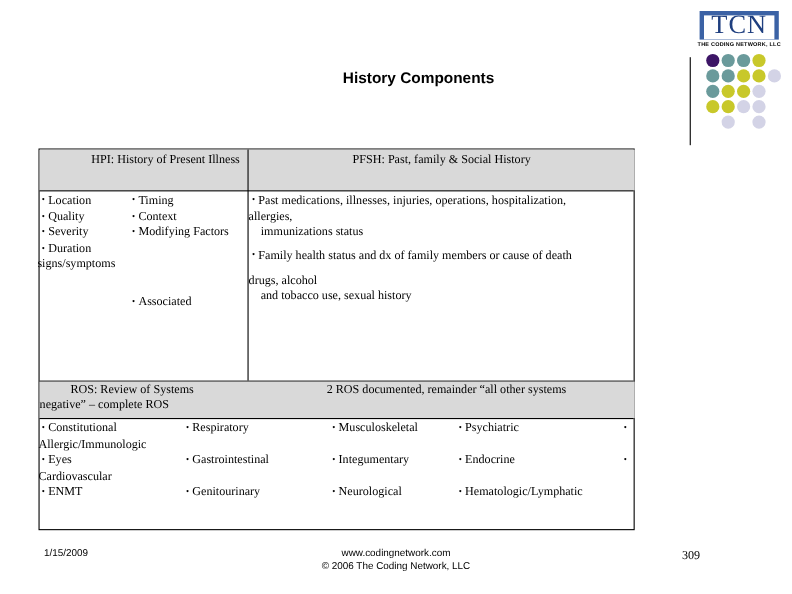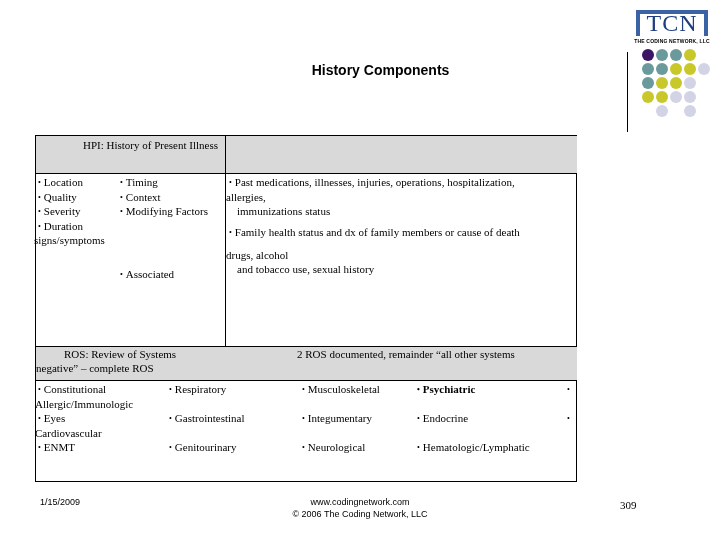--- a/index.html
+++ b/index.html
@@ -78,20 +78,21 @@
     <div class="abs dot" style="left: 684px; top: 105px; background: rgb(211, 211, 230);"></div>
   </div>
 
 <div class="abs title">History Components</div>
 
 <div class="abs table">
 
   <div class="cell hdr" style="left:0;top:0;width:190px;height:37px;"></div>
   <div class="cell hdr" style="left:190px;top:0;width:351px;height:37px;"></div>
   <div class="txt" style="left:0;width:229px;text-align:center;top:2px;">HPI: History of Present Illness</div>
+  <div class="txt" style="left:190px;width:351px;text-align:center;top:2px;">PFSH: Past, family &amp; Social History</div>
   <div class="hline" style="top:37px;"></div>
   <div class="vline" style="left:189px;top:0;height:210px;"></div>
 
   <div class="txt bul" style="left:2px;top:39px;">Location</div>
   <div class="txt bul" style="left:2px;top:53.5px;">Quality</div>
   <div class="txt bul" style="left:2px;top:68px;">Severity</div>
   <div class="txt bul" style="left:2px;top:82.5px;">Duration</div>
   <div class="txt" style="left:-2px;top:97px;">signs/symptoms</div>
   <div class="txt bul" style="left:84px;top:39px;">Timing</div>
   <div class="txt bul" style="left:84px;top:53.5px;">Context</div>
@@ -108,21 +109,21 @@
   <div class="hline" style="top:210px;"></div>
   <div class="cell hdr" style="left:0;top:211px;width:541px;height:33px;"></div>
   <div class="txt" style="left:0;top:211px;padding-left:28px;">ROS: Review of Systems</div>
   <div class="txt" style="left:0;top:225px;">negative” – complete ROS</div>
   <div class="txt" style="left:261px;top:211px;">2 ROS documented, remainder “all other systems</div>
   <div class="hline" style="top:244px;"></div>
 
   <div class="txt bul" style="left:2px;top:246px;">Constitutional</div>
   <div class="txt bul" style="left:133px;top:246px;">Respiratory</div>
   <div class="txt bul" style="left:266px;top:246px;">Musculoskeletal</div>
-  <div class="txt bul" style="left:381px;top:246px;font-weight:bold;">Psychiatric</div>
+  <div class="txt bul" style="left:381px;top:246px;">Psychiatric</div>
   <div class="txt" style="left:-1px;top:260.5px;">Allergic/Immunologic</div>
   <div class="txt bul" style="left:531px;top:246px;"></div>
 
   <div class="txt bul" style="left:2px;top:275px;">Eyes</div>
   <div class="txt bul" style="left:133px;top:275px;">Gastrointestinal</div>
   <div class="txt bul" style="left:266px;top:275px;">Integumentary</div>
   <div class="txt bul" style="left:381px;top:275px;">Endocrine</div>
   <div class="txt" style="left:-1px;top:289.5px;">Cardiovascular</div>
   <div class="txt bul" style="left:531px;top:275px;"></div>
 

